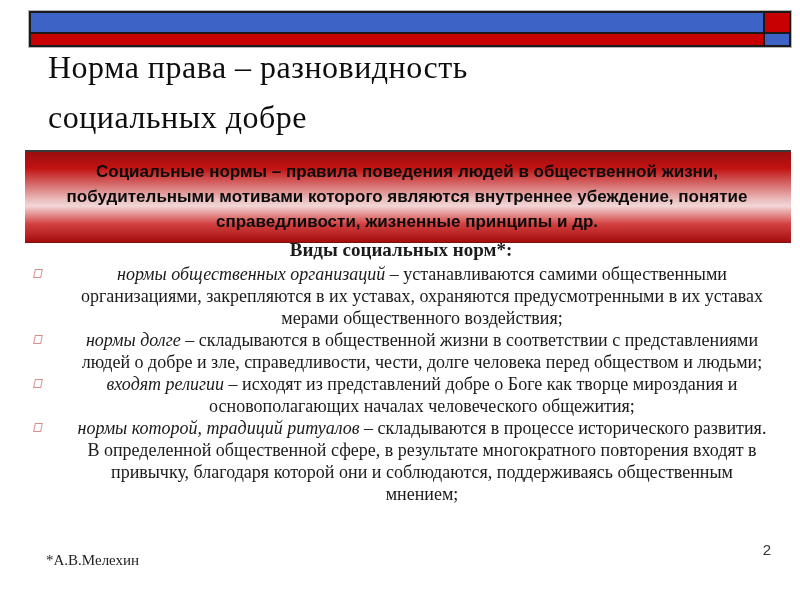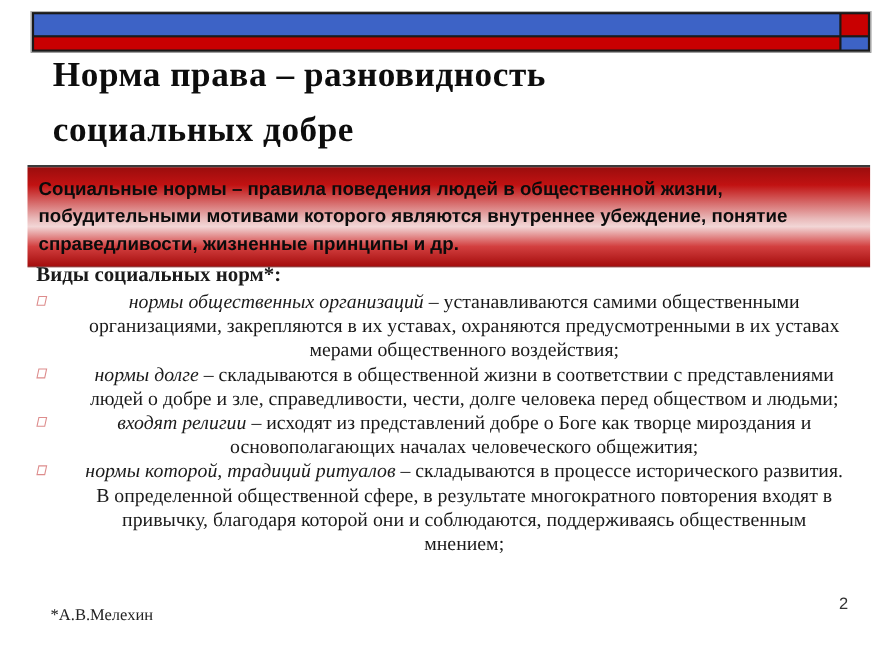--- a/index.html
+++ b/index.html
@@ -35,21 +35,21 @@
   .cell-blue { background: #3d63c6; }
   .cell-red  { background: #c90001; }
 
   
   .title {
     position: absolute;
     left: 48px;
     top: 42px;
     width: 720px;
     font-size: 32px;
-    font-weight: bold;
+    font-weight: normal;
     line-height: 50px;
     color: #0d0d0d;
     margin: 0;
     letter-spacing: 0.5px;
   }
   .title span { display: block; }
 
   
   .def-box {
     position: absolute;
@@ -62,34 +62,36 @@
     background: linear-gradient(to bottom,
       #9b0d0d 0%, #c11212 18%, #e9b9b9 52%, #f2d6d6 60%,
       #d34040 80%, #a50d0d 100%);
     border-top: 2px solid #3a3a3a;
     border-bottom: 1px solid #7a1010;
     font-family: "Liberation Sans", sans-serif;
     font-weight: bold;
     font-size: 17px;
     line-height: 25px;
     color: #0b0b0b;
+    text-align: center;
   }
 
   
   .body-text {
     position: absolute;
     left: 33px;
     top: 238px;
     width: 736px;
   }
   .list-heading {
     font-weight: bold;
     font-size: 19px;
     line-height: 24px;
     margin: 0 0 1px 0;
+    text-align: center;
   }
   ul.norm-list {
     list-style: none;
     margin: 0;
     padding: 0;
   }
   ul.norm-list li {
     position: relative;
     padding-left: 42px;
     font-size: 18px;

